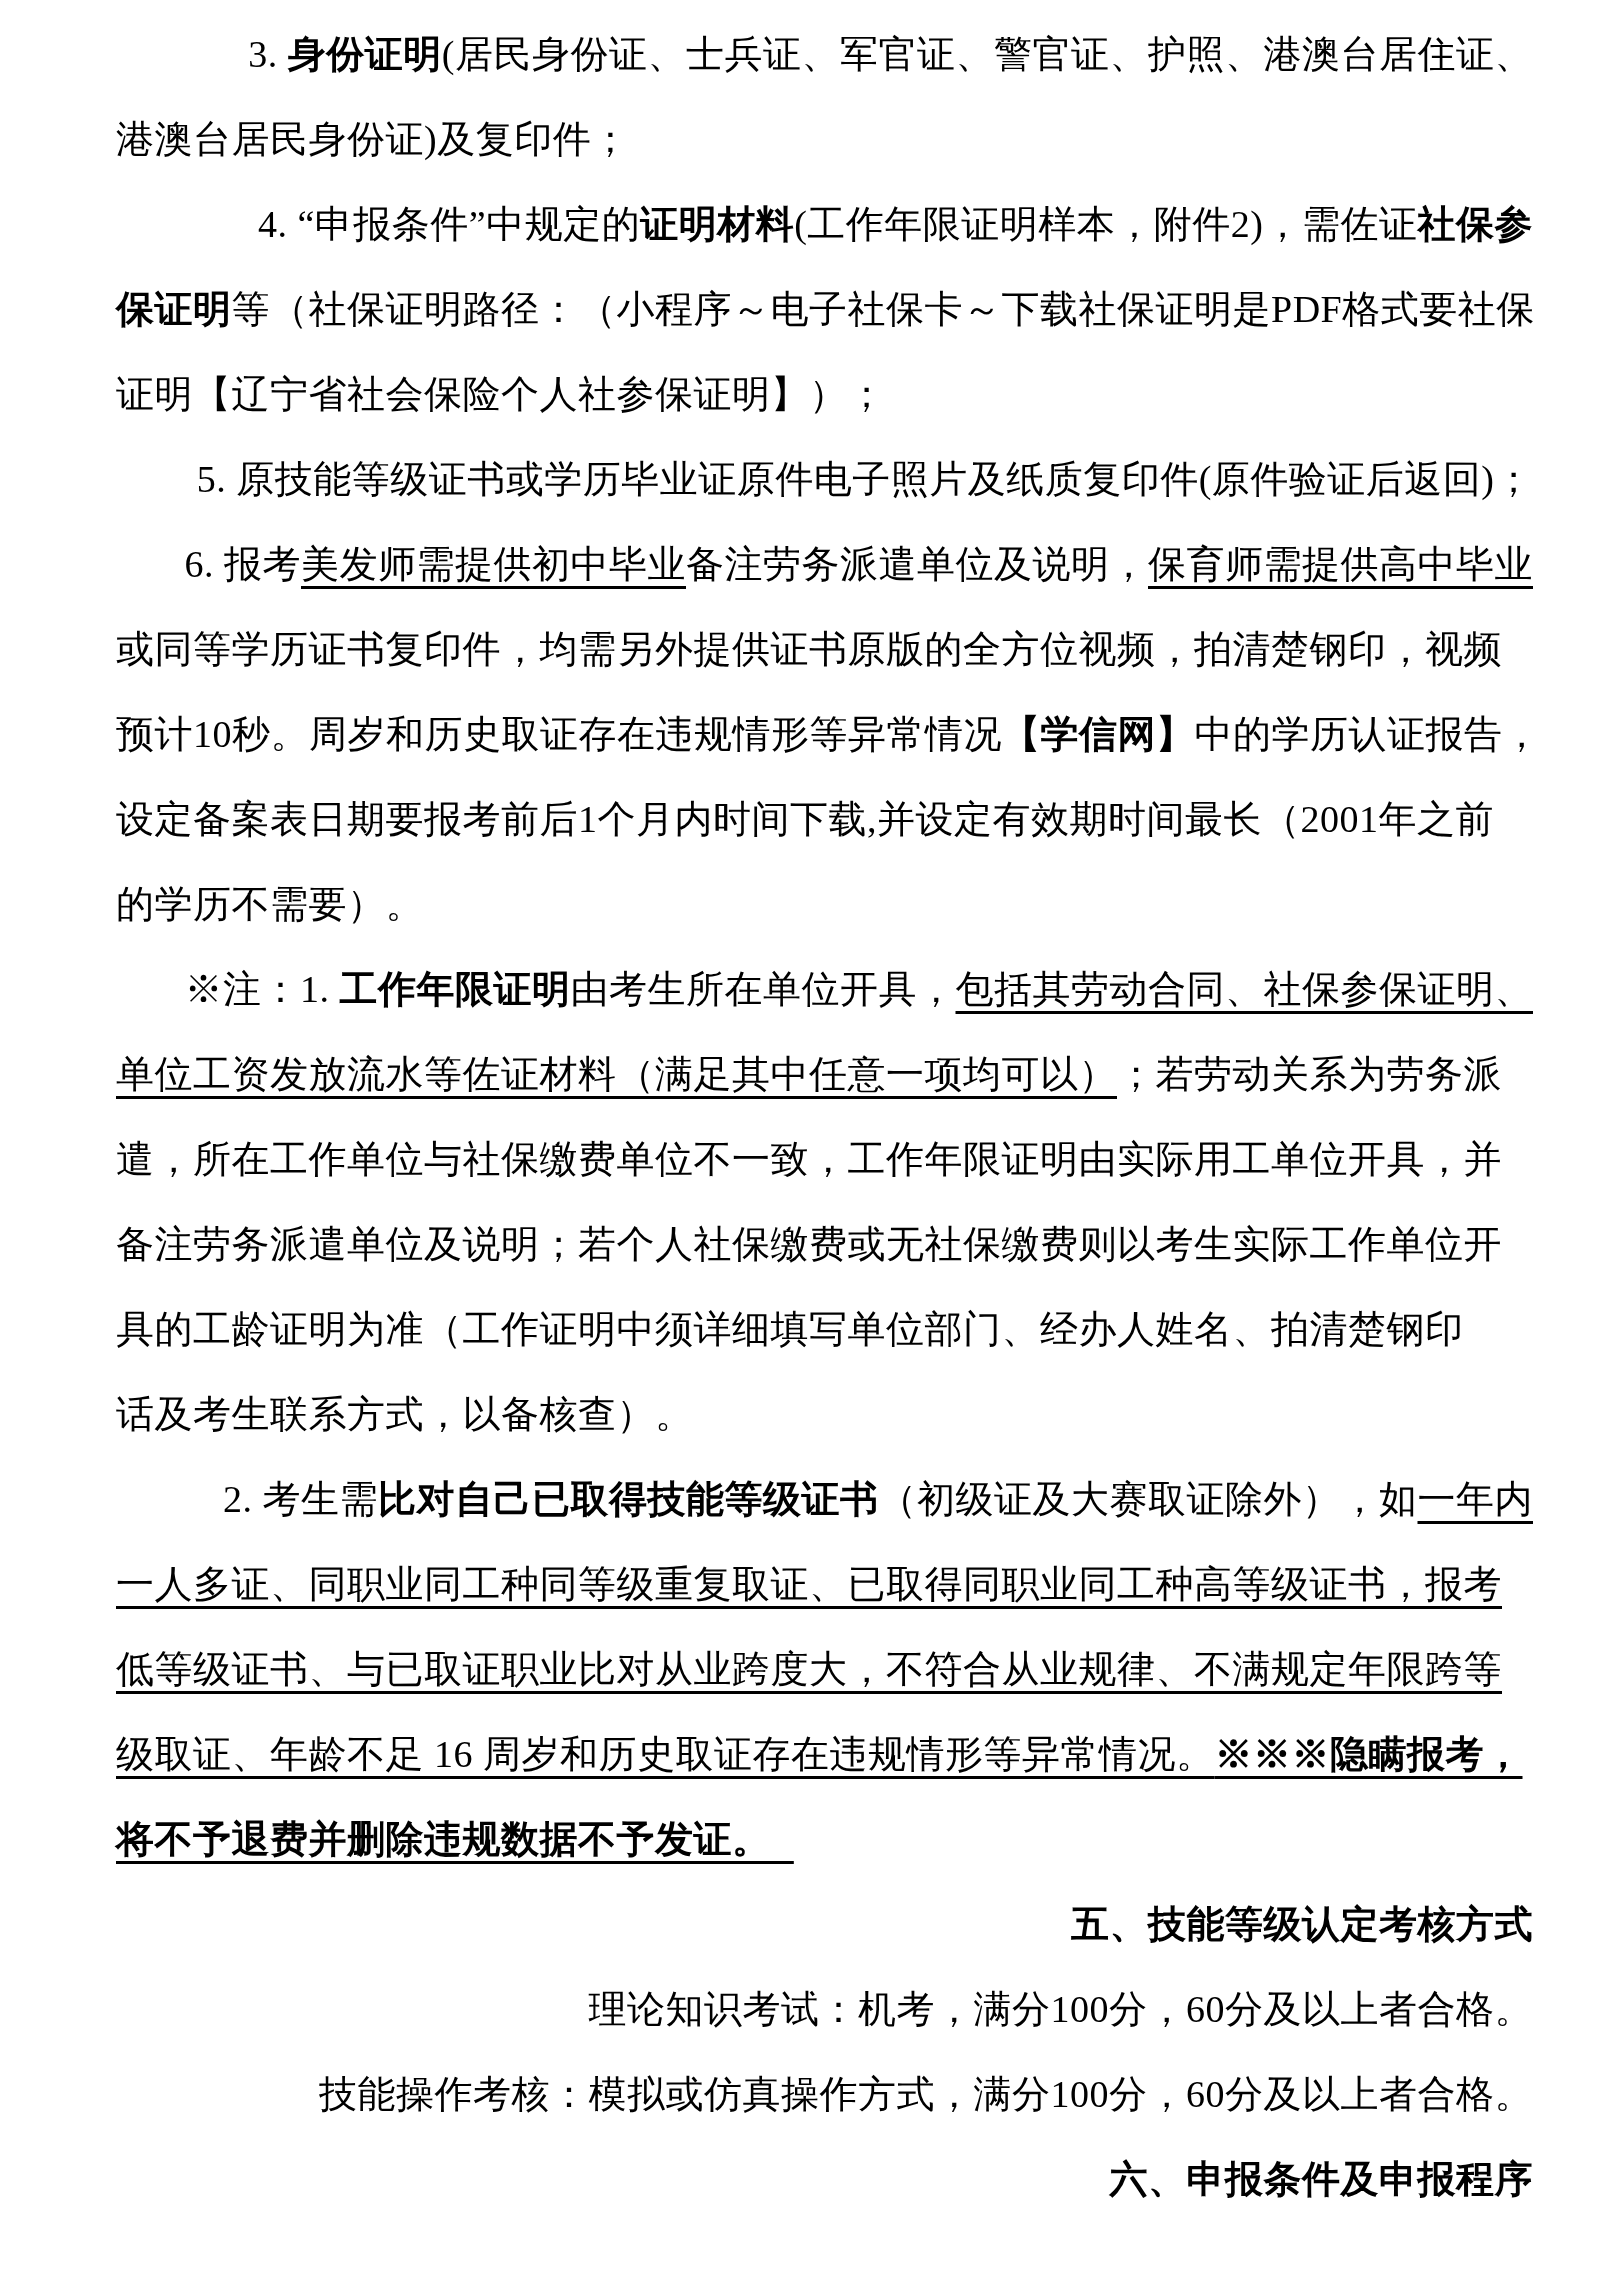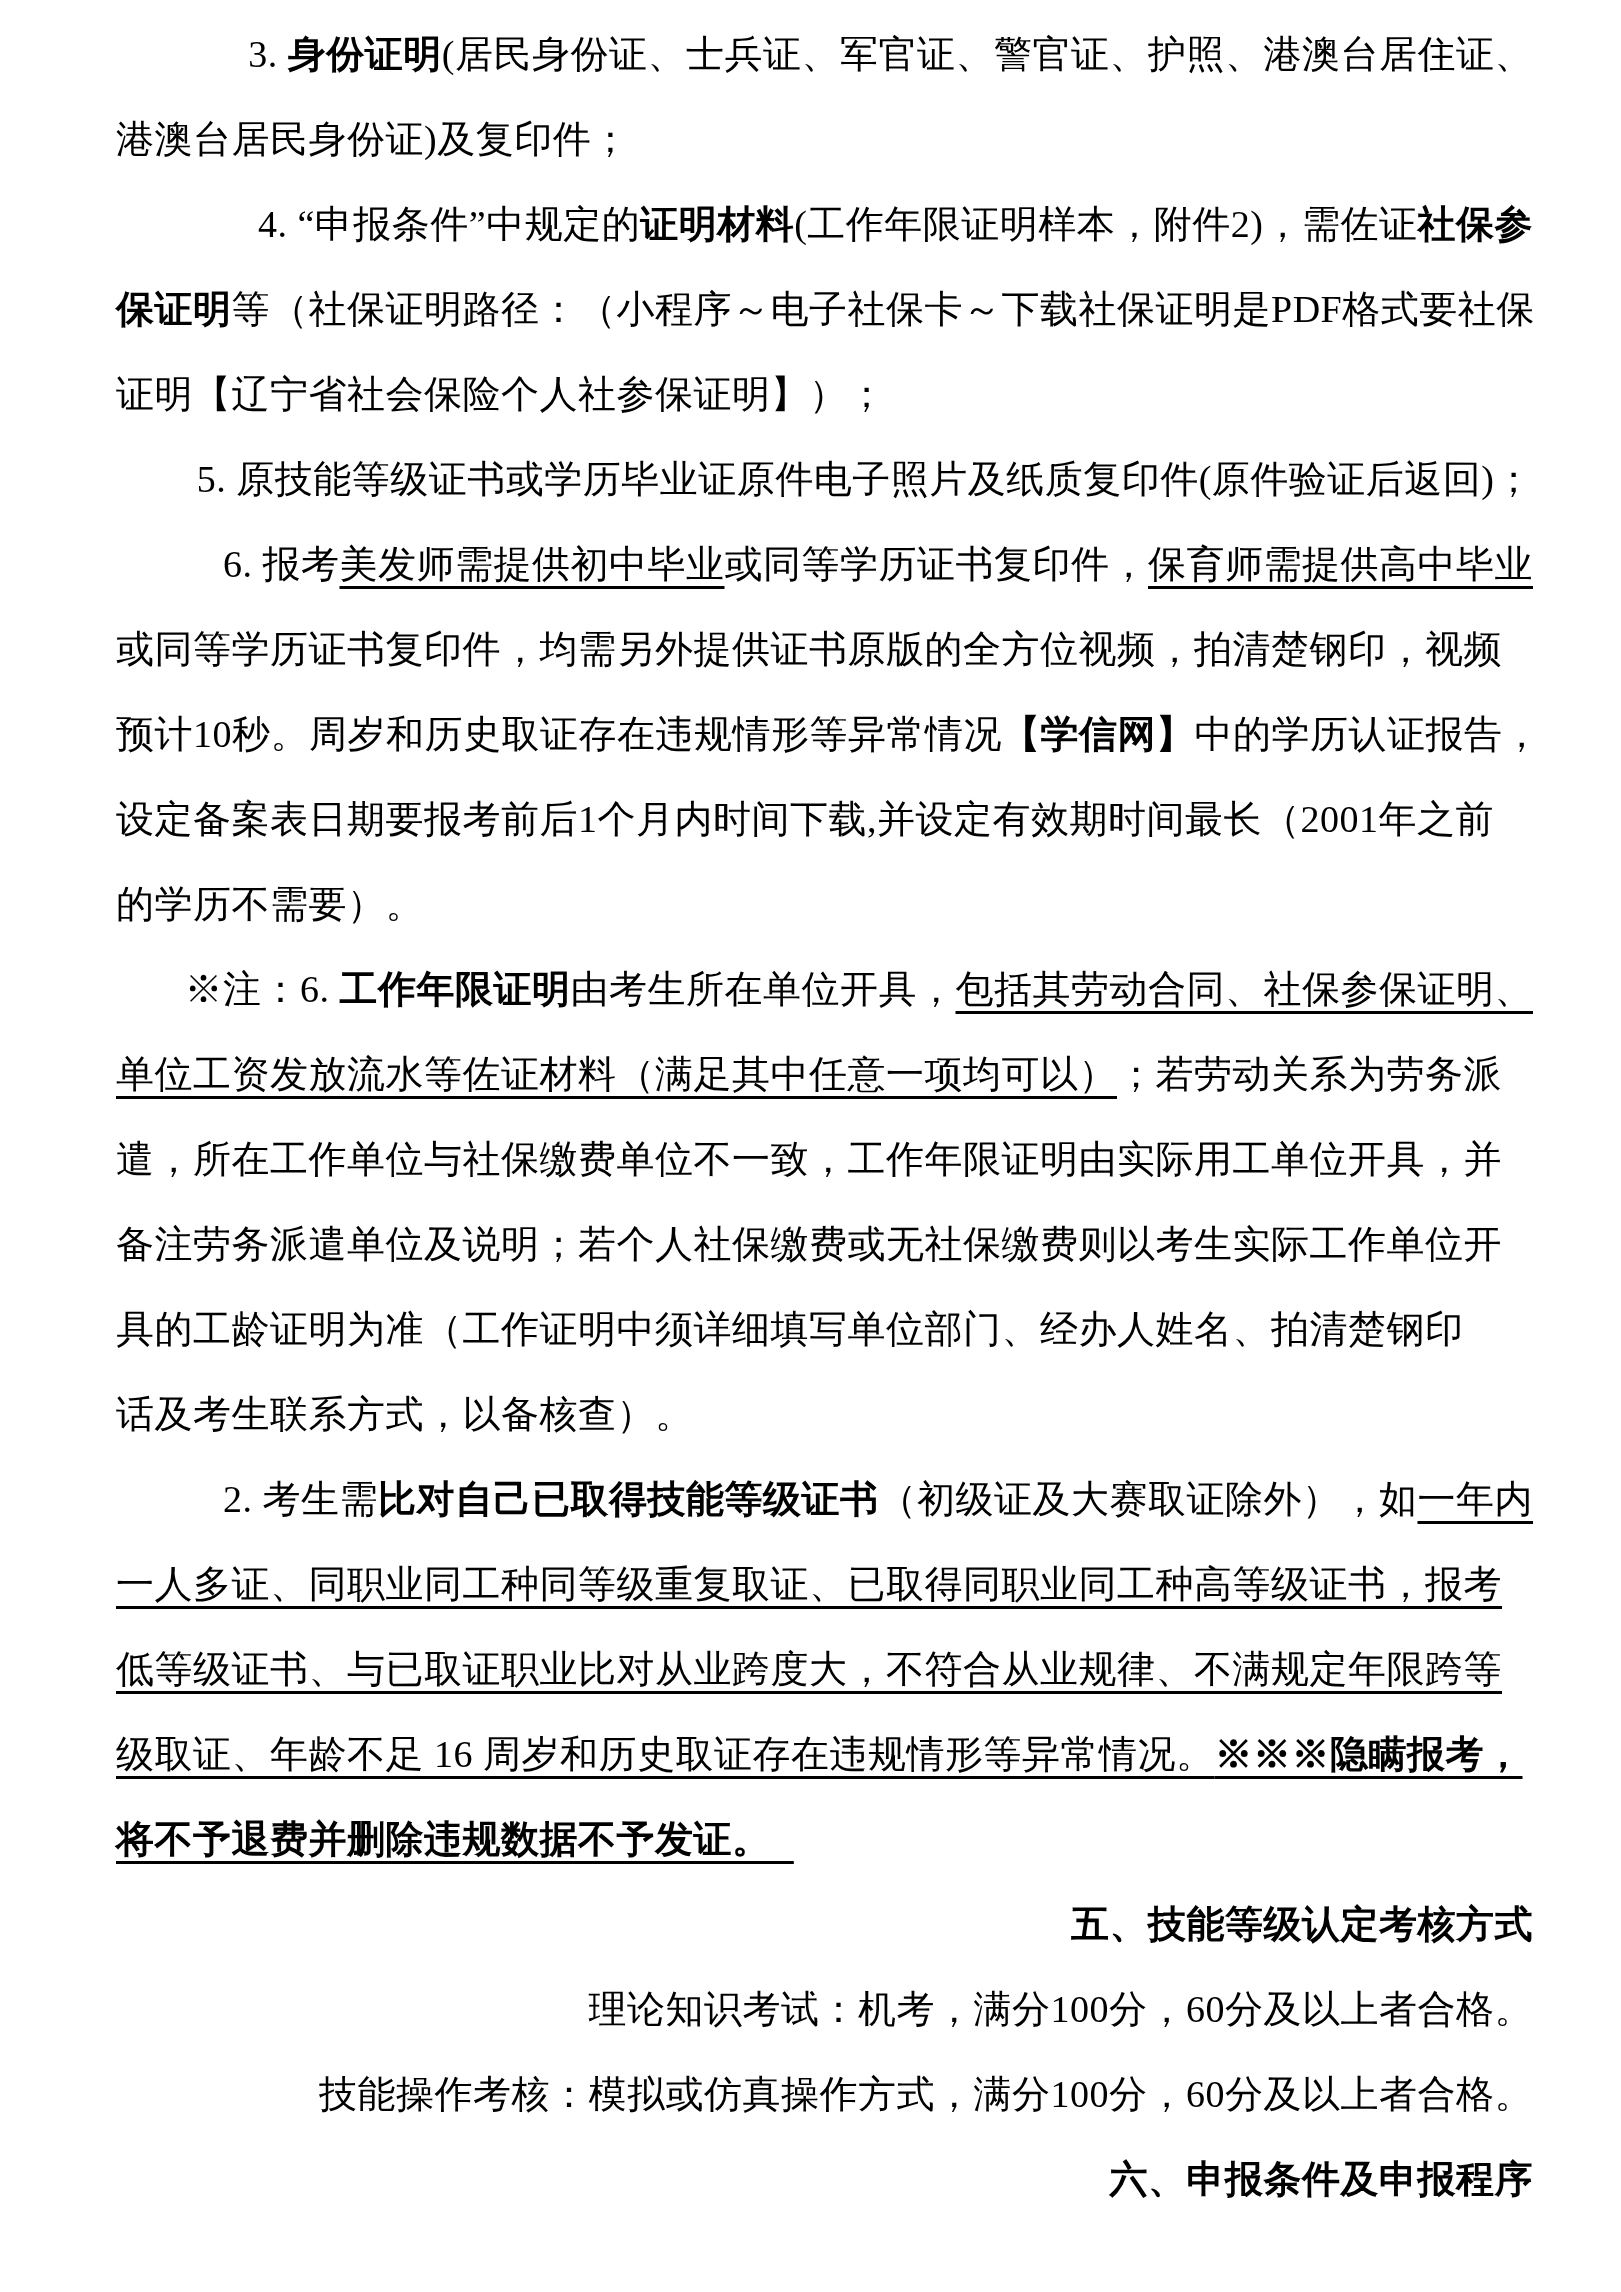--- a/index.html
+++ b/index.html
@@ -38,26 +38,26 @@
 </head>
 <body>
 
 <div class="page">
     <div class="line indent"><span class="seg">3. </span><span class="seg b">身份证明</span><span class="seg">(居民身份证、士兵证、军官证、警官证、护照、港澳台居住证、</span></div>
     <div class="line"><span class="seg">港澳台居民身份证)及复印件；</span></div>
     <div class="line indent"><span class="seg">4. </span><span class="seg">“申报条件”中规定的</span><span class="seg b">证明材料</span><span class="seg">(工作年限证明样本，附件2)，需佐证</span><span class="seg b">社保参</span></div>
     <div class="line"><span class="seg b">保证明</span><span class="seg">等（社保证明路径：（小程序～电子社保卡～下载社保证明是PDF格式要社保</span></div>
     <div class="line"><span class="seg">证明【辽宁省社会保险个人社参保证明】）；</span></div>
     <div class="line indent"><span class="seg">5. </span><span class="seg">原技能等级证书或学历毕业证原件电子照片及纸质复印件(原件验证后返回)；</span></div>
-    <div class="line indent"><span class="seg">6. </span><span class="seg">报考</span><span class="seg u">美发师需提供初中毕业</span><span class="seg">或同等学历证书复印件，</span><span class="seg u">保育师需提供高中毕业</span></div>
+    <div class="line indent"><span class="seg">6. </span><span class="seg">报考</span><span class="seg u">美发师需提供初中毕业</span><span class="seg">备注劳务派遣单位及说明，</span><span class="seg u">保育师需提供高中毕业</span></div>
     <div class="line"><span class="seg">或同等学历证书复印件，均需另外提供证书原版的全方位视频，拍清楚钢印，视频</span></div>
     <div class="line"><span class="seg">预计10秒。周岁和历史取证存在违规情形等异常情况</span><span class="seg b">【学信网】</span><span class="seg">中的学历认证报告，</span></div>
     <div class="line"><span class="seg">设定备案表日期要报考前后1个月内时间下载,并设定有效期时间最长（2001年之前</span></div>
     <div class="line"><span class="seg">的学历不需要）。</span></div>
-    <div class="line indent"><span class="seg">※注：6. </span><span class="seg b">工作年限证明</span><span class="seg">由考生所在单位开具，</span><span class="seg u">包括其劳动合同、社保参保证明、</span></div>
+    <div class="line indent"><span class="seg">※注：1. </span><span class="seg b">工作年限证明</span><span class="seg">由考生所在单位开具，</span><span class="seg u">包括其劳动合同、社保参保证明、</span></div>
     <div class="line"><span class="seg u">单位工资发放流水等佐证材料（满足其中任意一项均可以）</span><span class="seg">；若劳动关系为劳务派</span></div>
     <div class="line"><span class="seg">遣，所在工作单位与社保缴费单位不一致，工作年限证明由实际用工单位开具，并</span></div>
     <div class="line"><span class="seg">备注劳务派遣单位及说明；若个人社保缴费或无社保缴费则以考生实际工作单位开</span></div>
     <div class="line"><span class="seg">具的工龄证明为准（工作证明中须详细填写单位部门、经办人姓名、拍清楚钢印</span></div>
     <div class="line"><span class="seg">话及考生联系方式，以备核查）。</span></div>
     <div class="line indent"><span class="seg">2. </span><span class="seg">考生需</span><span class="seg b">比对自己已取得技能等级证书</span><span class="seg">（初级证及大赛取证除外），如</span><span class="seg u">一年内</span></div>
     <div class="line"><span class="seg u">一人多证、同职业同工种同等级重复取证、已取得同职业同工种高等级证书，报考</span></div>
     <div class="line"><span class="seg u">低等级证书、与已取证职业比对从业跨度大，不符合从业规律、不满规定年限跨等</span></div>
     <div class="line"><span class="seg u">级取证、年龄不足 16 周岁和历史取证存在违规情形等异常情况。</span><span class="seg bu">※※※隐瞒报考，</span></div>
     <div class="line"><span class="seg bu">将不予退费并删除违规数据不予发证。 </span></div>

